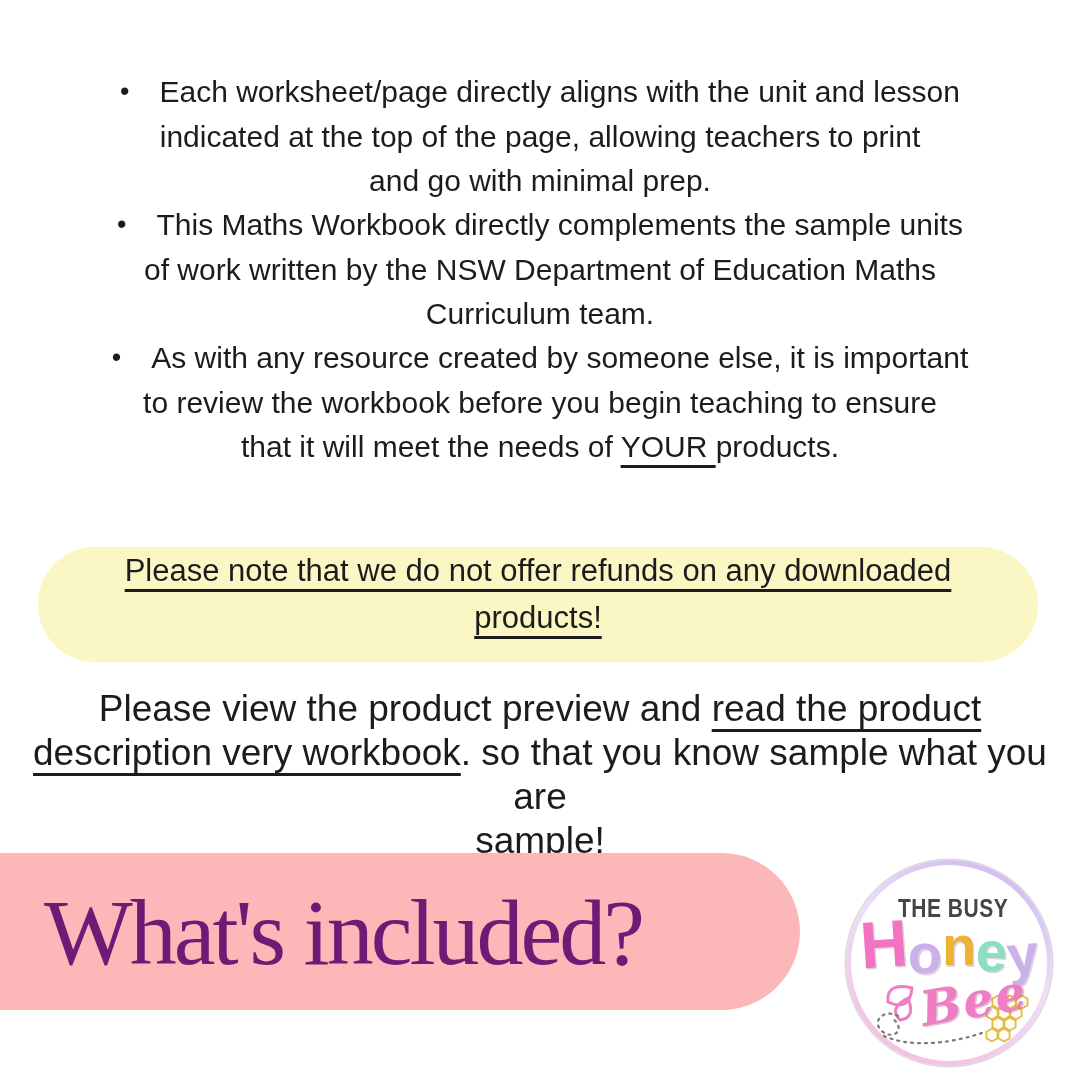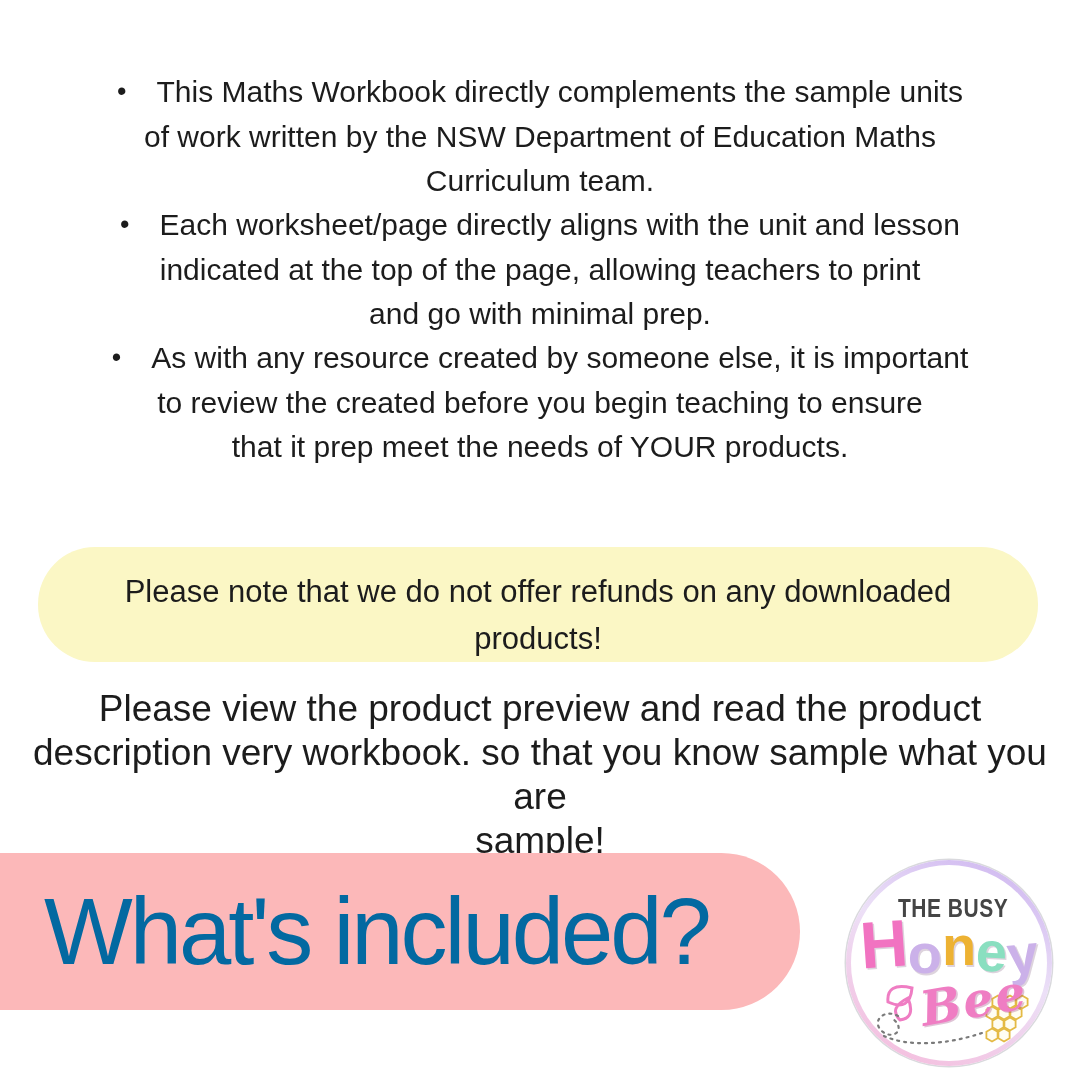--- a/index.html
+++ b/index.html
@@ -10,43 +10,44 @@
     font-family:"Liberation Sans", sans-serif;
     color:var(--text,#1c1c1c);
   }
   
   .bullet-list {
     position:absolute; top:70px; left:28px; right:28px;
     font-size:30px; line-height:44px; text-align:center;
   }
   .bullet-marker { display:inline-block; margin-right:30px; font-size:27px; transform:translateY(-2px); }
   .u {
+    text-decoration:underline;
     text-decoration-thickness:2.5px;
     text-underline-offset:8px;
     text-decoration-skip-ink:none;
   }
   
   .note-box {
     position:absolute; left:38px; top:547px; width:1000px; height:115px;
     background:var(--note-bg,#fbf7c5); border-radius:57px;
-    display:flex; align-items:flex-end; justify-content:center;
+    display:flex; align-items:flex-start; justify-content:center;
     text-align:center; font-size:31px; line-height:47px; padding:0 28px;
   }
   
   .preview-note {
     position:absolute; top:687px; left:28px; right:28px;
     text-align:center; font-size:37px; line-height:44px;
   }
   
   .banner {
     position:absolute; left:0; top:853px; width:800px; height:157px;
     background:var(--banner-bg,#fcb8b9); border-radius:0 80px 80px 0;
     display:flex; align-items:center; padding-left:44px;
   }
-  .banner-title { font-size:94px; letter-spacing:-3px; color:#0369a1; white-space:nowrap; }
+  .banner-title { font-size:94px; letter-spacing:-3px; color:#701a75; white-space:nowrap;font-family:Liberation Serif, serif; }
   
   .logo { position:absolute; left:846px; top:860px; width:206px; height:206px; }
   .logo-ring {
     position:absolute; inset:0; border-radius:50%;
     background:linear-gradient(205deg, var(--ring-lilac,#cab1ef) 0%, #ece0f7 45%, var(--ring-pink,#f6b9da) 100%);
     box-shadow:0 0 0 1.5px #d9d9dd;
   }
   .logo-face { position:absolute; inset:5px; border-radius:50%; background:#fff; }
   .logo-art { position:absolute; inset:0; width:100%; height:100%; }
   .logo-busy {
@@ -69,23 +70,23 @@
     transform:rotate(-10deg);
     text-shadow:1.5px 1.5px 0 rgba(150,60,120,0.3);
   }
 </style>
 </head>
 <body>
 
 <div class="page">
 
   <div class="bullet-list" id="bullet-list">
+      <div class="bullet-item"><span class="bullet-marker">•</span><span>Each worksheet/page directly aligns with the unit and lesson</span><br><span>indicated at the top of the page, allowing teachers to print</span><br><span>and go with minimal prep.</span></div>
       <div class="bullet-item"><span class="bullet-marker">•</span><span>This Maths Workbook directly complements the sample units</span><br><span>of work written by the NSW Department of Education Maths</span><br><span>Curriculum team.</span></div>
-      <div class="bullet-item"><span class="bullet-marker">•</span><span>Each worksheet/page directly aligns with the unit and lesson</span><br><span>indicated at the top of the page, allowing teachers to print</span><br><span>and go with minimal prep.</span></div>
-      <div class="bullet-item"><span class="bullet-marker">•</span><span>As with any resource created by someone else, it is important</span><br><span>to review the created before you begin teaching to ensure</span><br><span>that it prep meet the needs of </span><span class="u">YOUR&nbsp;</span><span>products.</span></div>
+      <div class="bullet-item"><span class="bullet-marker">•</span><span>As with any resource created by someone else, it is important</span><br><span>to review the workbook before you begin teaching to ensure</span><br><span>that it will meet the needs of </span><span class="u">YOUR&nbsp;</span><span>products.</span></div>
     </div>
 
   <div class="note-box">
     <div class="note-text" id="note-text"><span class="u">Please note that we do not offer refunds on any downloaded</span><br><span class="u">products!</span></div>
   </div>
 
   <div class="preview-note" id="preview-note"><span>Please view the product preview and </span><span class="u">read the product</span><br><span class="u">description very workbook</span><span>. so that you know sample what you are</span><br><span>sample!</span></div>
 
   <div class="banner">
     <div class="banner-title">What's included?</div>

